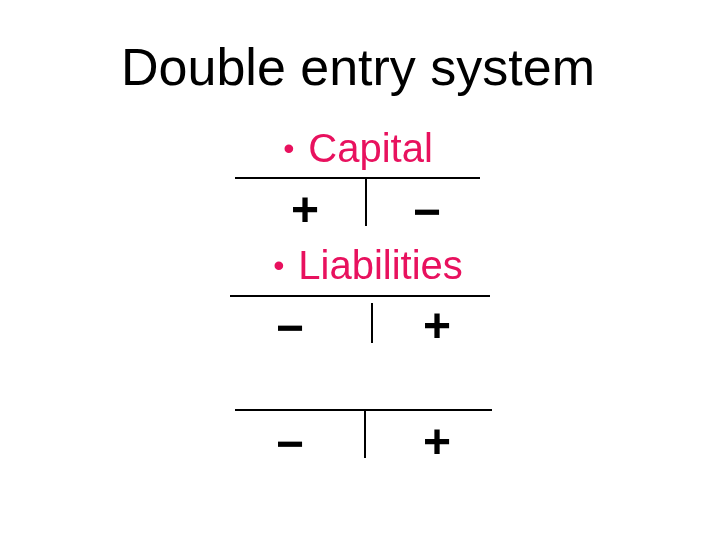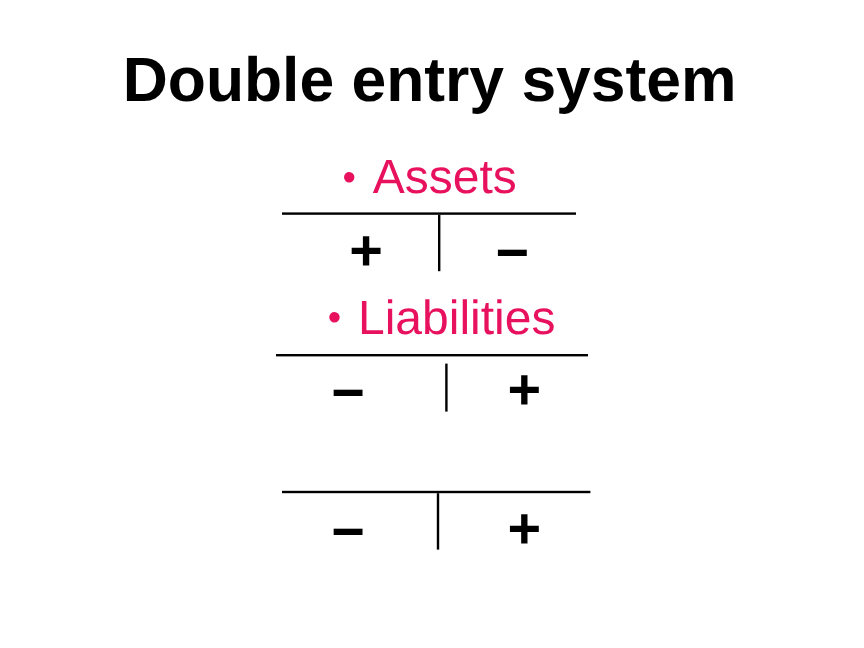--- a/index.html
+++ b/index.html
@@ -19,21 +19,20 @@
     position: absolute;
     top: 38px;
     left: 0;
     width: 716px;
     text-align: center;
     font-size: 52px;
     line-height: 1.15;
     color: #000000;
     letter-spacing: 0px;
     white-space: nowrap;
-    font-weight: bold;
   }
   .bullet-row {
     position: absolute;
     width: 720px;
     text-align: center;
     font-size: 40px;
     line-height: 1.1;
     color: #e8115e;
     white-space: nowrap;
   }
@@ -81,21 +80,21 @@
   #t-capital     .sign-right { left: 202px; top: 31px; }
 </style>
 </head>
 <body>
 
 <div class="slide">
 
   <div class="slide-title">Double entry system</div>
 
   <div class="bullet-row" id="row-assets">
-    <span class="bullet-marker">•</span><span>Assets</span>
+    <span class="bullet-marker">•</span><span>Capital</span>
   </div>
 
   <div class="t-account" id="t-assets">
     <div class="t-divider"></div>
     <span class="t-sign sign-left">+</span>
     <span class="t-sign sign-right">−</span>
   </div>
 
   <div class="bullet-row" id="row-liabilities">
     <span class="bullet-marker">•</span><span>Liabilities</span>

